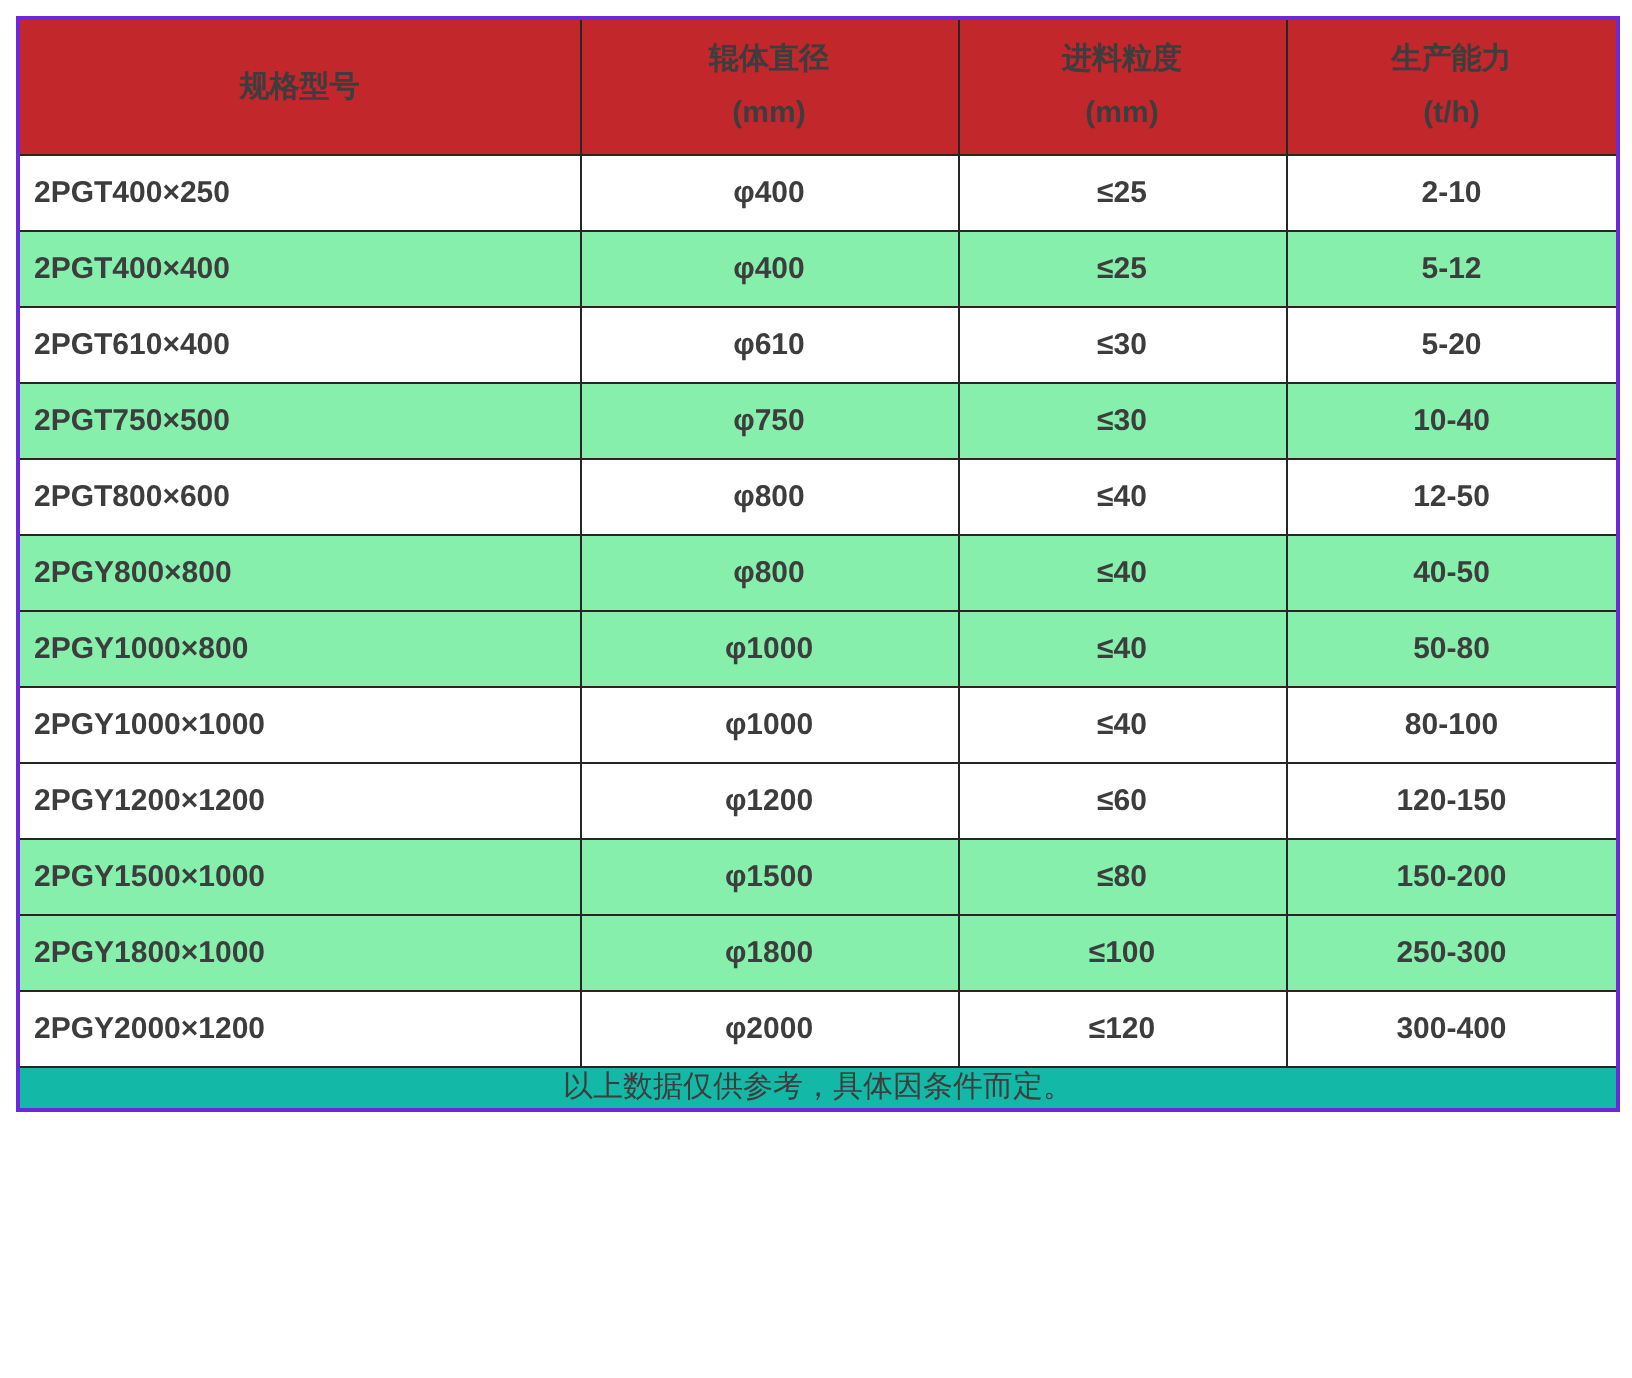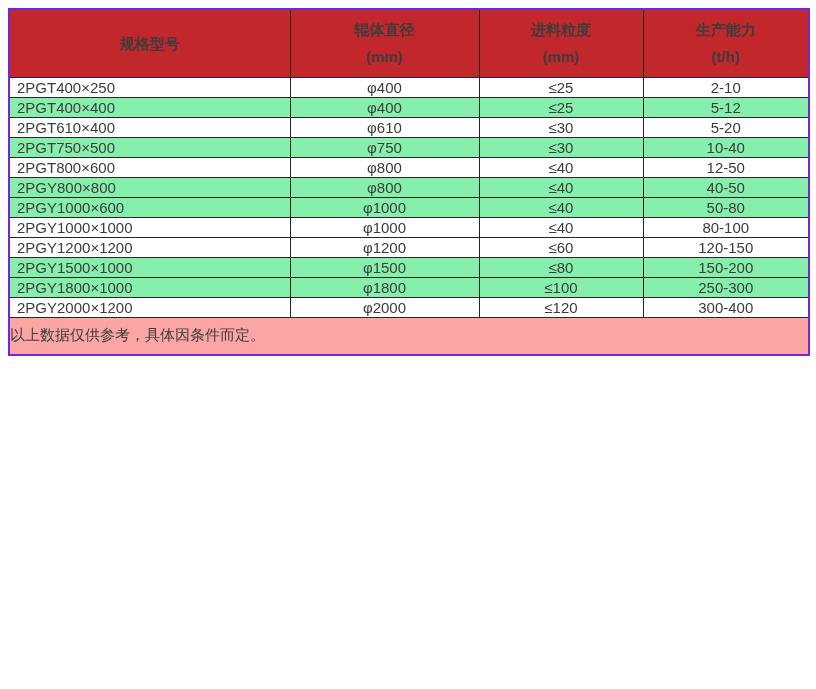--- a/index.html
+++ b/index.html
@@ -31,37 +31,38 @@
   thead th {
     background: #c2272c;
     color: #ffffff;
     font-weight: bold;
     height: 68px;
     text-align: center;
     vertical-align: middle;
     line-height: 1.8;
   }
   tbody td {
-    height: 20px;
+    height: 38px;
     text-align: center;
     vertical-align: middle;
     background: #ffffff;
+    font-weight: bold;
   }
   tbody tr.alt td {
     background: #86efac;
   }
   tbody td.model-cell {
     text-align: left;
     padding-left: 7px;
   }
   tfoot td {
-    height: 38px;
-    text-align: left;
+    height: 22px;
+    text-align: center;
     vertical-align: middle;
-    background: #fca5a5;
+    background: #14b8a6;
   }
   .hdr-unit:empty { display: none; }
 </style>
 </head>
 <body>
 
 <div class="page">
   <table class="spec-table">
     <colgroup>
       <col style="width:281px">
@@ -120,21 +121,21 @@
         <td>≤40</td>
         <td>12-50</td>
       </tr>
       <tr class="alt">
         <td class="model-cell">2PGY800×800</td>
         <td>φ800</td>
         <td>≤40</td>
         <td>40-50</td>
       </tr>
       <tr class="alt">
-        <td class="model-cell">2PGY1000×600</td>
+        <td class="model-cell">2PGY1000×800</td>
         <td>φ1000</td>
         <td>≤40</td>
         <td>50-80</td>
       </tr>
       <tr>
         <td class="model-cell">2PGY1000×1000</td>
         <td>φ1000</td>
         <td>≤40</td>
         <td>80-100</td>
       </tr>

